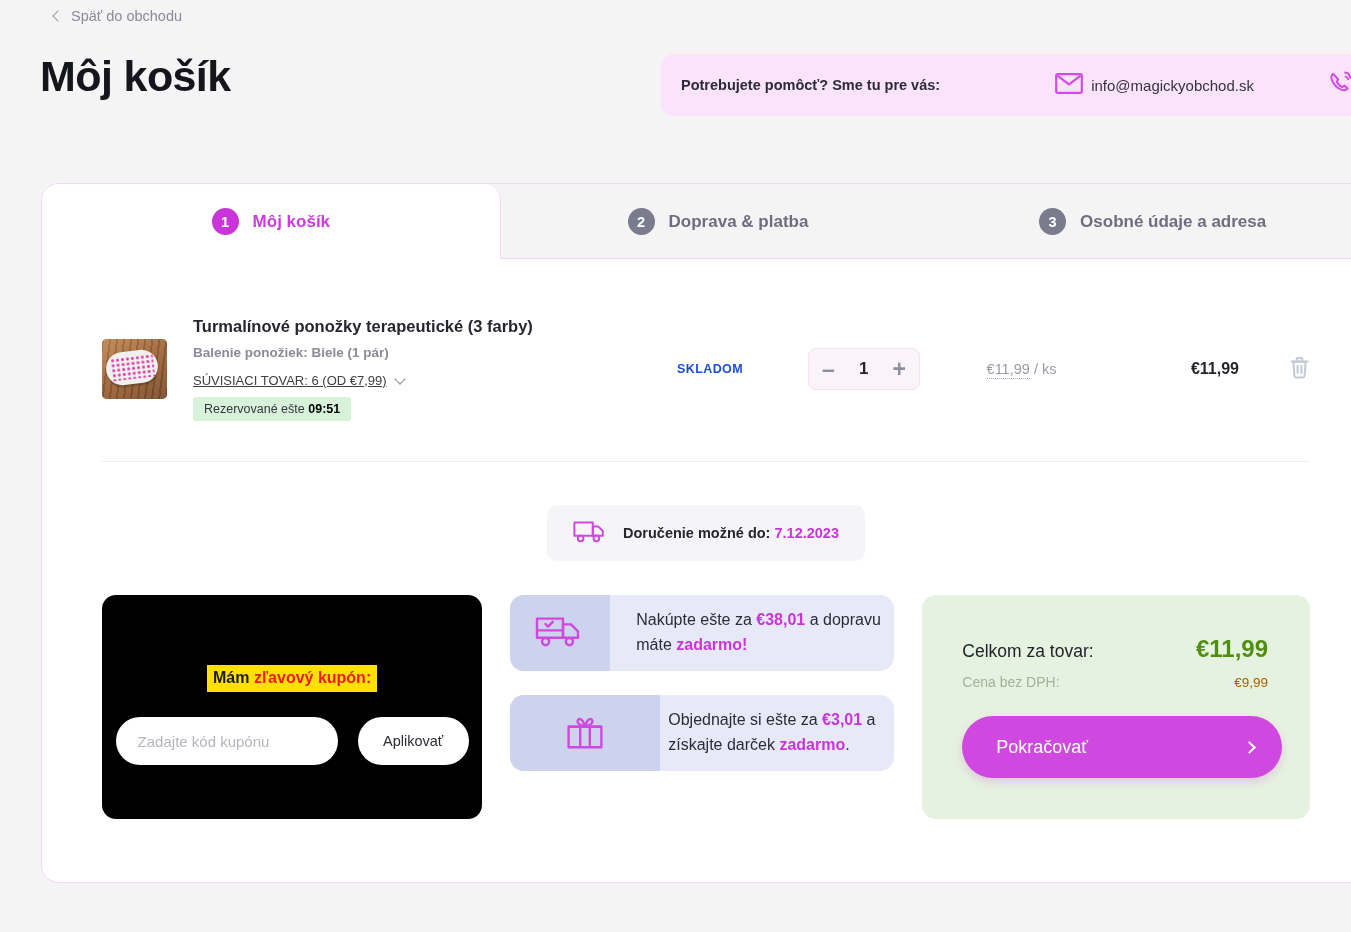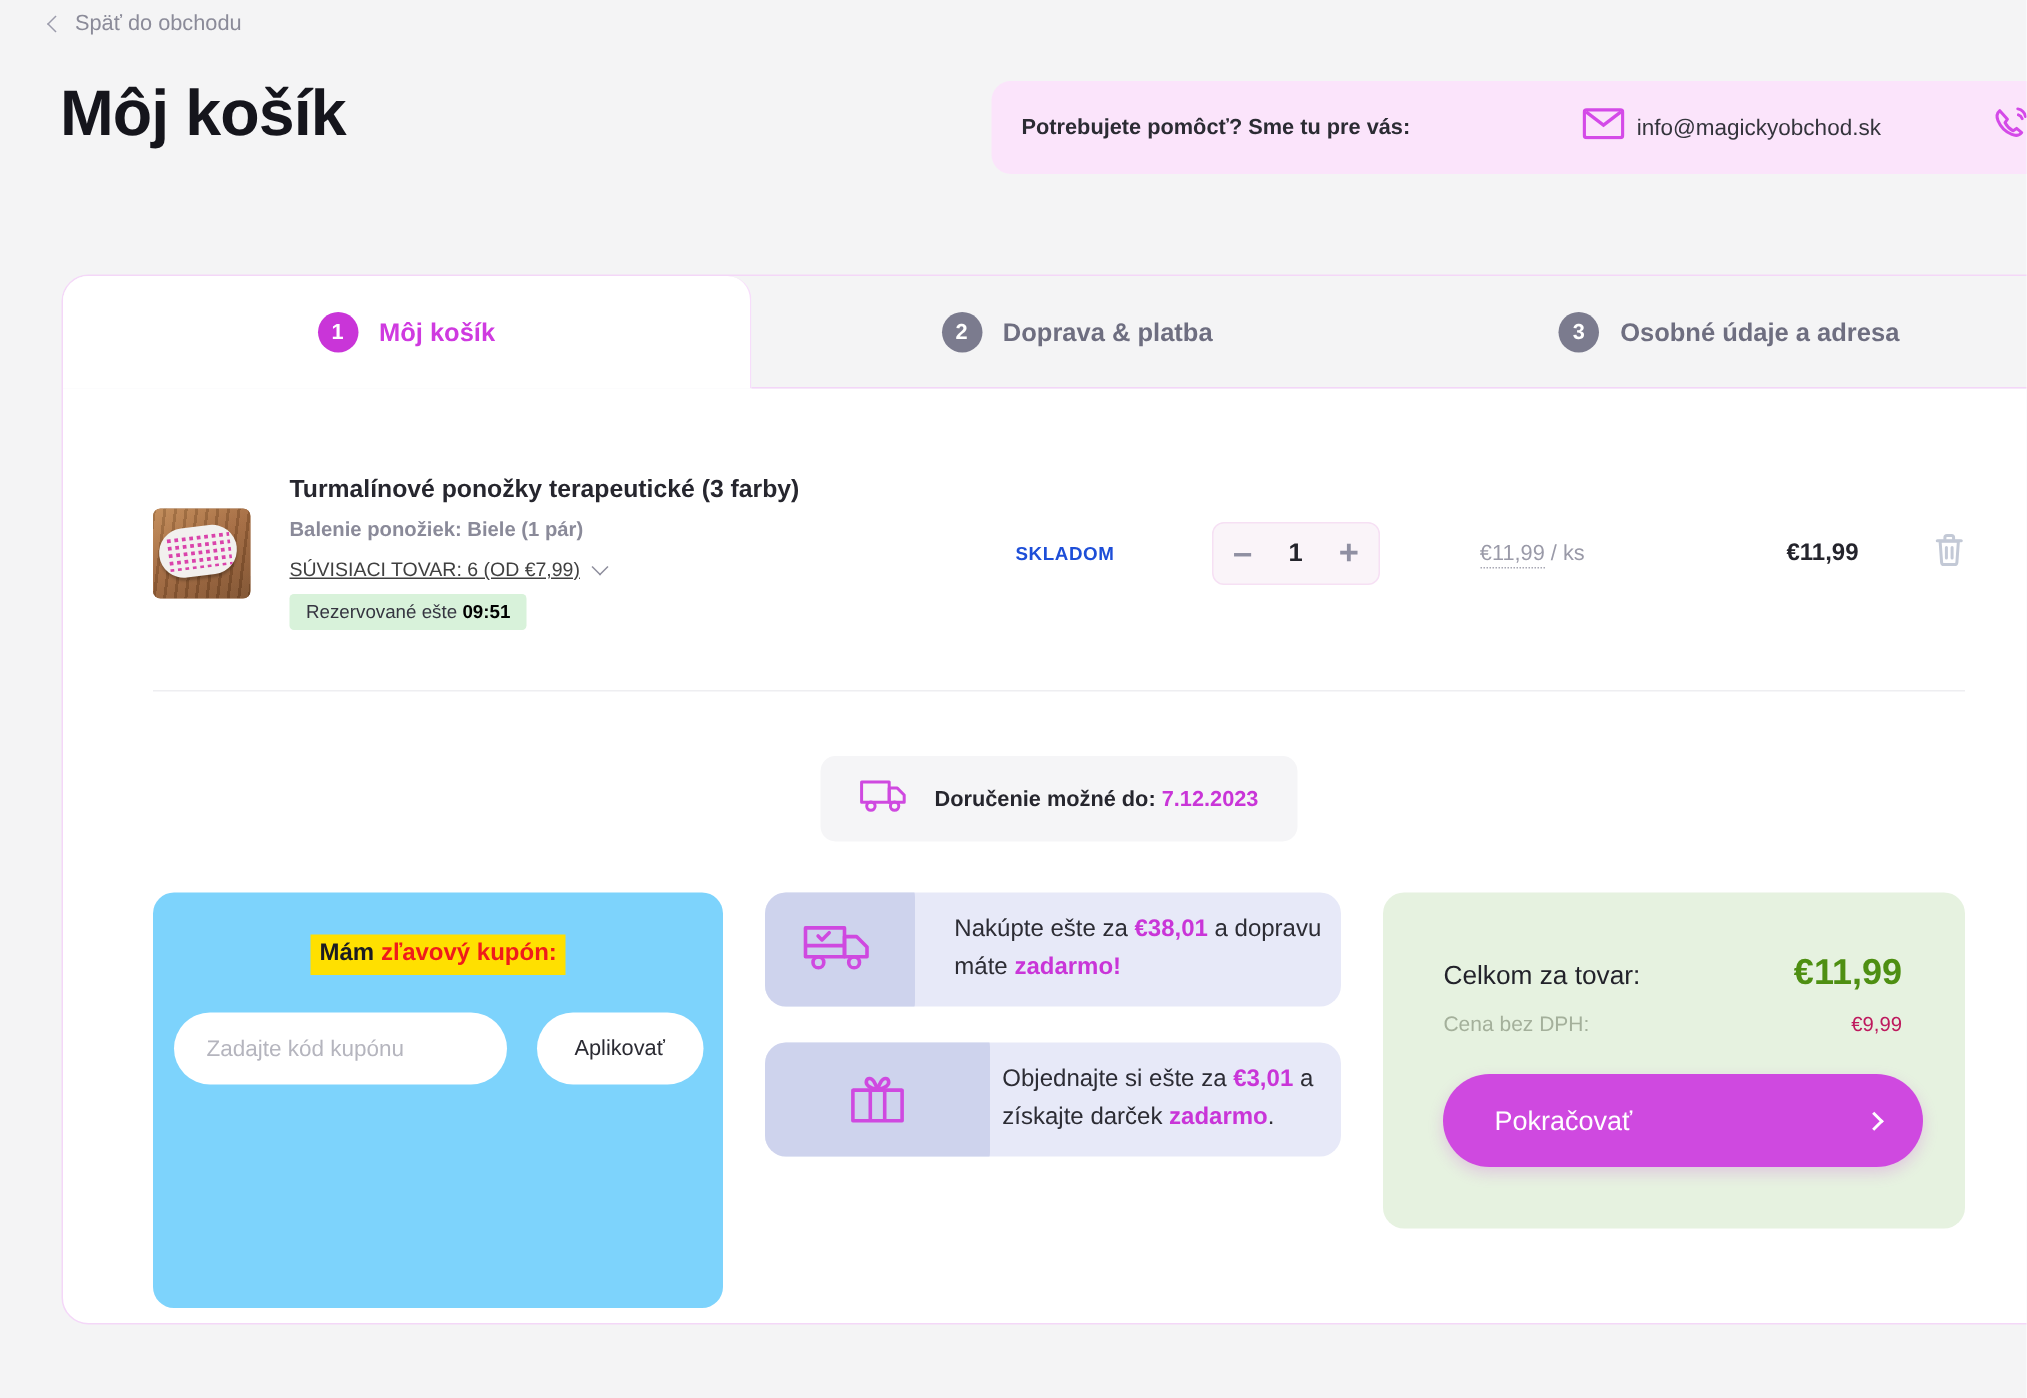--- a/index.html
+++ b/index.html
@@ -11,21 +11,21 @@
     background: #f4f4f5;
     font-family: "Liberation Sans", sans-serif;
     color: #2b2b33;
     overflow: hidden;
     position: relative;
   }
 
   
   .back-link {
     position: absolute;
-    left: 33px; top: 8px;
+    left: 54px; top: 8px;
     display: flex; align-items: center; gap: 9px;
     font-size: 14.5px;
     color: #8b8b99;
     cursor: pointer;
     text-decoration: none;
   }
   .back-link .chev {
     display: inline-block;
     width: 8px; height: 8px;
     border-left: 1.7px solid #9b9bab;
@@ -305,27 +305,27 @@
   
   .bottom-row {
     display: flex;
     gap: 28px;
     padding: 34px 0 0 0;
     align-items: flex-start;
   }
 
   .coupon-box {
     width: 398px;
-    height: 277px;
-    background: #7dd3fc;
+    height: 224px;
+    background: #000000;
     border-radius: 14px;
     display: flex;
     flex-direction: column;
     align-items: center;
-    padding-top: 28px;
+    padding-top: 70px;
   }
   .coupon-title {
     font-size: 16px;
     font-weight: bold;
     background: #ffe000;
     padding: 3px 6px 4px 6px;
     line-height: 1.25;
     color: #1b1b22;
   }
   .coupon-title .accent { color: #ef1b1b; }
@@ -404,21 +404,21 @@
     font-size: 17.5px;
     color: #22222a;
   }
   .sum-total {
     font-size: 24px;
     font-weight: bold;
     color: #4e8f12;
   }
   .sum-row.vat { margin-top: 11px; }
   .sum-row.vat .sum-label { font-size: 14px; color: #a4b09b; }
-  .sum-row.vat .sum-value { font-size: 13.5px; color: #be185d; }
+  .sum-row.vat .sum-value { font-size: 13.5px; color: #a16207; }
   .continue-btn {
     margin-top: 26px;
     width: 320px; height: 62px;
     background: #cf49e0;
     border: none;
     border-radius: 31px;
     color: #fff;
     font-size: 18px;
     font-weight: normal;
     font-family: "Liberation Sans", sans-serif;

